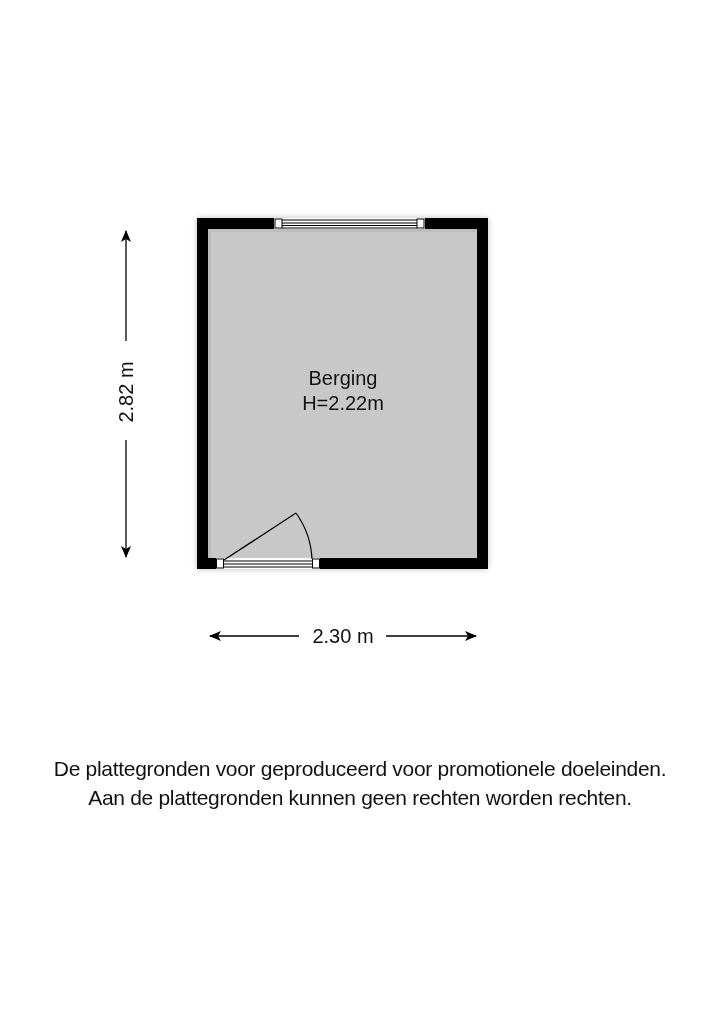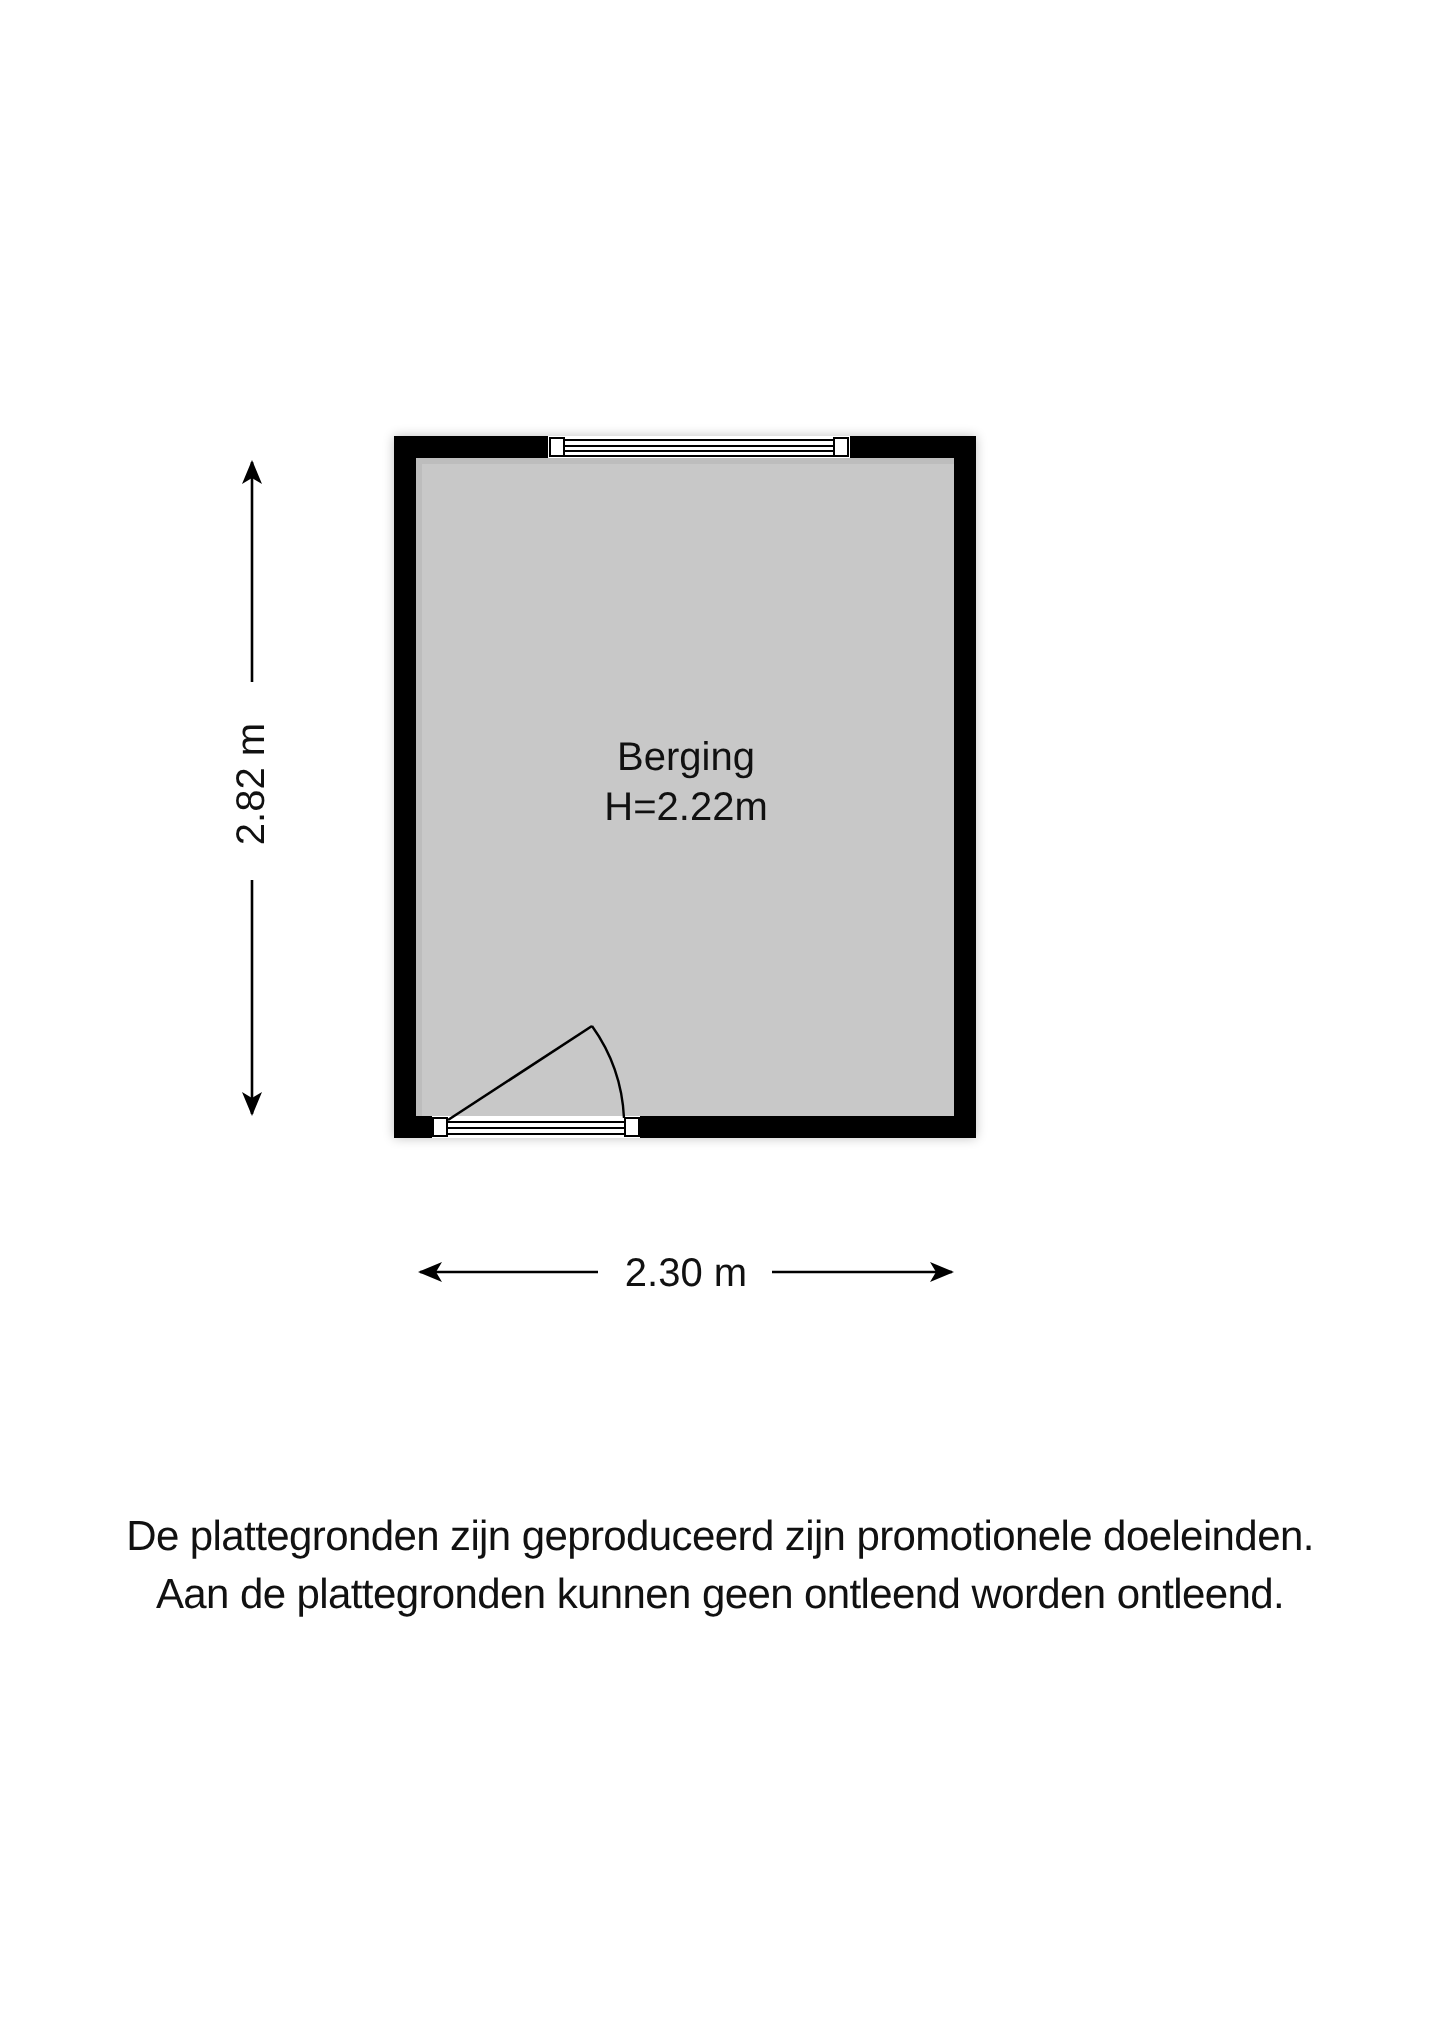--- a/index.html
+++ b/index.html
@@ -76,15 +76,15 @@
   </g>
 
   <g>
     <line x1="299" y1="636" x2="210" y2="636" stroke="#000" stroke-width="1.3" marker-end="url(#arrow)"></line>
     <line x1="386" y1="636" x2="476" y2="636" stroke="#000" stroke-width="1.3" marker-end="url(#arrow)"></line>
     <text x="343" y="643" text-anchor="middle" font-family="Liberation Sans, sans-serif" font-size="20" fill="#111">2.30 m</text>
   </g>
 </svg>
 
 <div class="disclaimer">
-  <div>De plattegronden zijn geproduceerd zijn promotionele doeleinden.</div>
-  <div>Aan de plattegronden kunnen geen ontleend worden ontleend.</div>
+  <div>De plattegronden voor geproduceerd voor promotionele doeleinden.</div>
+  <div>Aan de plattegronden kunnen geen rechten worden rechten.</div>
 </div>
 
 </body></html>

